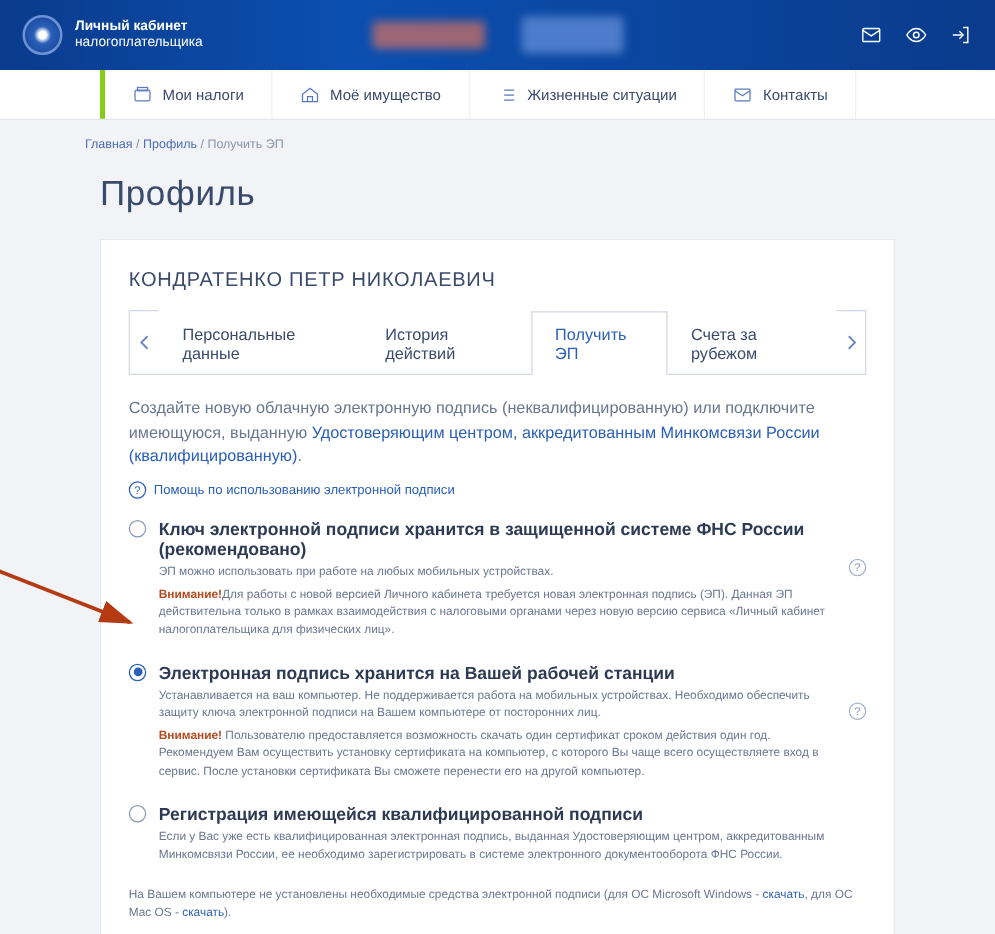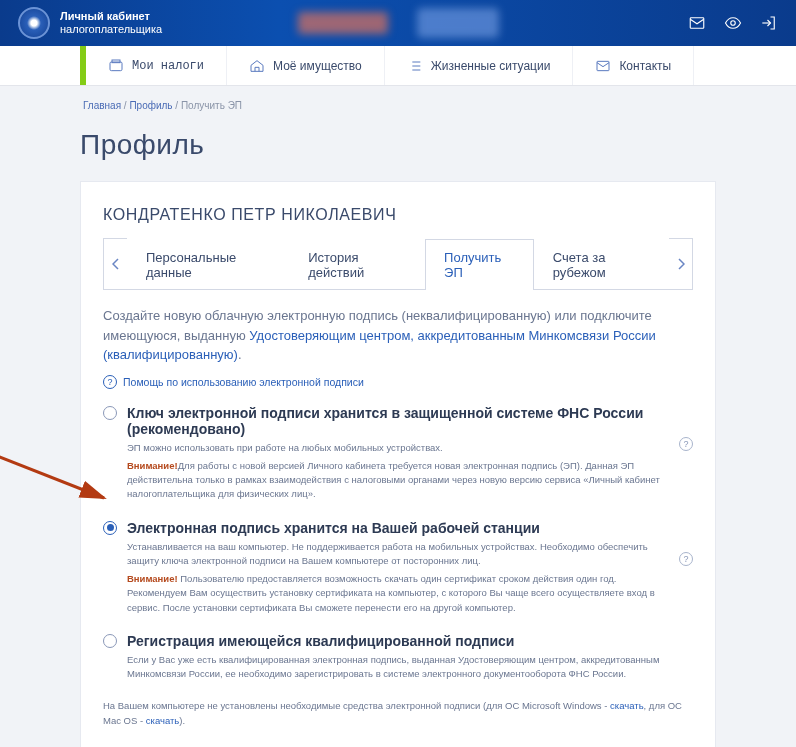--- a/index.html
+++ b/index.html
@@ -1,34 +1,34 @@
 <!DOCTYPE html>
 <html><head>
 <meta charset="utf-8">
 <style>
   * { margin:0; padding:0; box-sizing:border-box; }
   body { font-family: Arial, Helvetica, sans-serif; background:#f1f3f7; width:796px; }
   
-  .header { background:linear-gradient(90deg,#0a3b8c 0%,#0b4fb0 35%,#0a3b8c 100%); height:46px; display:flex; align-items:center; padding:0 18px; justify-content:space-between; position:relative; }
+  .header { background:linear-gradient(90deg,#0a3b8c 0%,#0b4fb0 35%,#0a3b8c 100%); height:56px; display:flex; align-items:center; padding:0 18px; justify-content:space-between; position:relative; }
   .header-left { display:flex; align-items:center; gap:10px; }
   .logo { width:32px; height:32px; border-radius:50%; background:radial-gradient(circle,#fff 15%,#2a5fb8 35%,#1a4a9e 80%); border:2px solid #6b93d6; }
   .logo-text { color:#fff; font-size:11px; line-height:1.2; }
   .logo-text b { display:block; font-weight:bold; }
   .header-center { position:absolute; left:50%; transform:translateX(-50%); display:flex; gap:30px; align-items:center; }
   .blur1 { width:90px; height:22px; background:rgba(255,120,80,0.6); border-radius:3px; filter:blur(4px); }
   .blur2 { width:80px; height:28px; background:rgba(120,160,230,0.6); border-radius:3px; filter:blur(4px); border:1px solid rgba(255,255,255,0.4); }
   .header-right { display:flex; gap:18px; }
   .header-icon { color:#fff; width:18px; height:18px; cursor:pointer; }
   
   .nav { background:#fff; border-bottom:1px solid #e3e5eb; display:flex; padding:0 80px; height:40px; }
   .nav-item { display:flex; align-items:center; gap:8px; padding:0 22px; font-size:12px; color:#3a4a6b; cursor:pointer; border-right:1px solid #eef0f5; }
-  .nav-item:first-child { border-left:6px solid #84cc16;font-family:Liberation Mono, monospace; }
+  .nav-item:first-child { border-left:4px solid #84cc16; }
   .nav-icon { width:16px; height:16px; color:#5a7abf; }
   
-  .breadcrumb { padding:14px 52px 0; font-size:10px; color:#8a94a8;margin-left:31px; }
+  .breadcrumb { padding:14px 68px 0; font-size:10px; color:#8a94a8; }
   .breadcrumb a { color:#4a6bb5; text-decoration:none; }
   
   .page-title { padding:18px 80px 10px; font-size:28px; color:#3a4a6b; letter-spacing:0.5px; font-weight:400; }
   
   .card { margin:10px 80px 30px; background:#fff; border:1px solid #e6e9f0; padding:24px 22px 28px; }
   .user-name { font-size:16px; letter-spacing:0.6px; color:#3a4a6b; margin-bottom:14px; font-weight:500; font-family:Arial; }
   
   .tabs-row { display:flex; align-items:stretch; border-bottom:1px solid #d3d8e4; margin-bottom:16px; }
   .tab-arrow { width:24px; display:flex; align-items:center; justify-content:center; border:1px solid #d3d8e4; border-bottom:none; cursor:pointer; color:#6a86c4; }
   .tab-arrow.right { border-left:none; }

